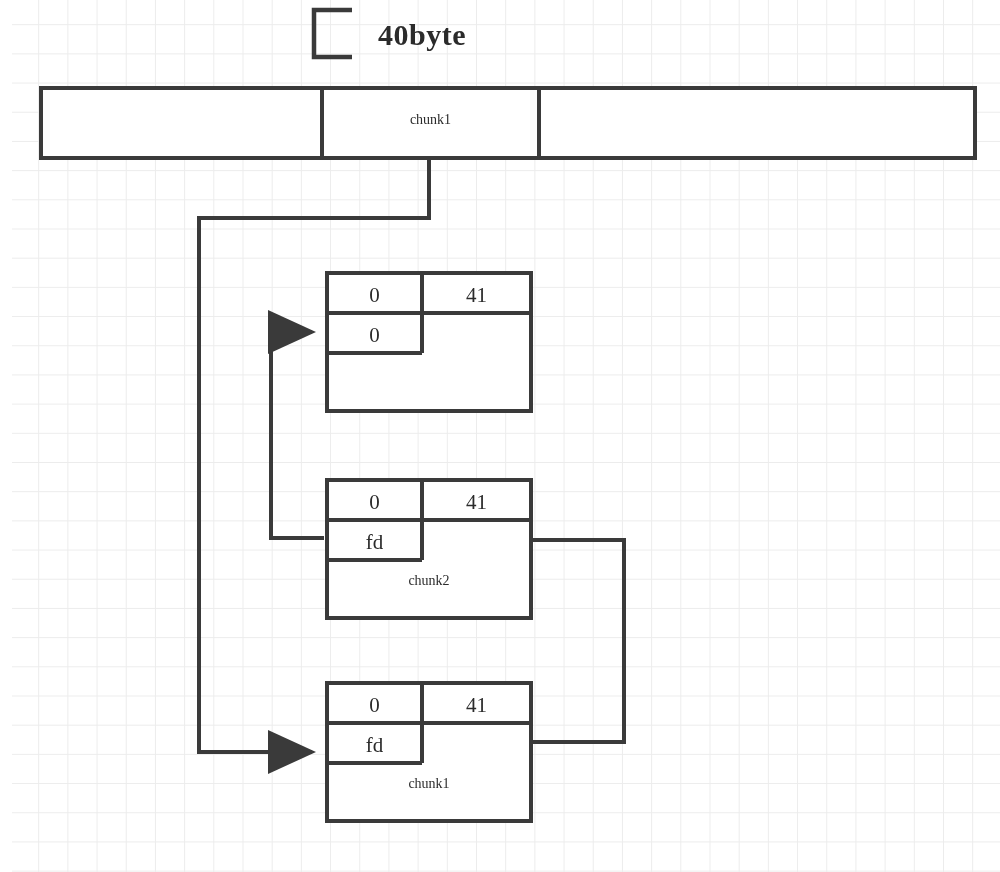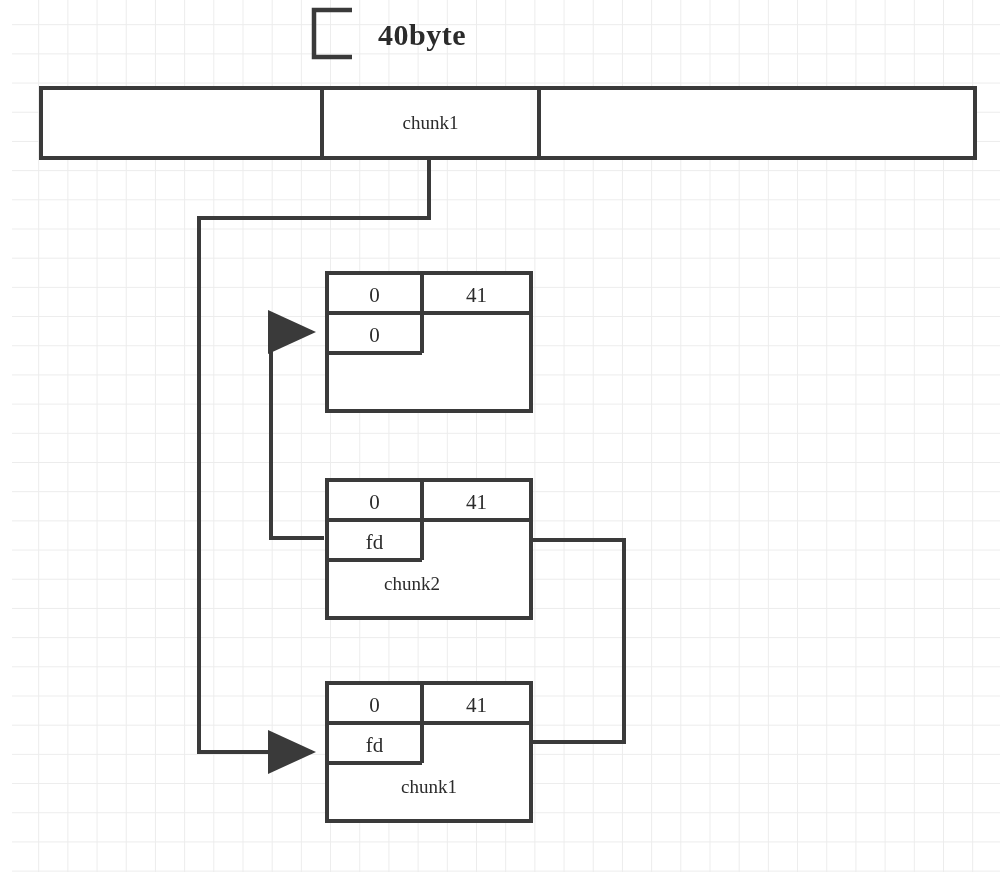--- a/index.html
+++ b/index.html
@@ -36,21 +36,21 @@
     white-space: nowrap;
     line-height: 1;
     pointer-events: none;
   }
   .lbl-title {
     font-size: 30px;
     font-weight: bold;
     letter-spacing: 0.5px;
   }
   .lbl-cell { font-size: 21px; }
-  .lbl-name { font-size: 19px; }
+  .lbl-name { font-size: 14px; }
 </style>
 </head>
 <body>
 
 <div id="canvas">
 
   <svg id="diagram" viewBox="0 0 1000 872">
     <defs>
       <marker id="arrow" viewBox="0 0 12 12" refX="11" refY="6" markerWidth="12" markerHeight="12" orient="auto-start-reverse">
         <path d="M 0 0.5 L 12 6 L 0 11.5 z" fill="#3a3a3a"></path>
@@ -96,20 +96,20 @@
 
   <div class="lbl lbl-name" style="left:310px; top:113px; width:217px;">chunk1</div>
 
   <div class="lbl lbl-cell" style="left:315px; top:285px; width:95px;">0</div>
   <div class="lbl lbl-cell" style="left:410px; top:285px; width:109px;">41</div>
   <div class="lbl lbl-cell" style="left:315px; top:325px; width:95px;">0</div>
 
   <div class="lbl lbl-cell" style="left:315px; top:492px; width:95px;">0</div>
   <div class="lbl lbl-cell" style="left:410px; top:492px; width:109px;">41</div>
   <div class="lbl lbl-cell" style="left:315px; top:532px; width:95px;">fd</div>
-  <div class="lbl lbl-name" style="left:298px; top:574px; width:204px;">chunk2</div>
+  <div class="lbl lbl-name" style="left:315px; top:574px; width:204px;">chunk2</div>
 
   <div class="lbl lbl-cell" style="left:315px; top:695px; width:95px;">0</div>
   <div class="lbl lbl-cell" style="left:410px; top:695px; width:109px;">41</div>
   <div class="lbl lbl-cell" style="left:315px; top:735px; width:95px;">fd</div>
   <div class="lbl lbl-name" style="left:315px; top:777px; width:204px;">chunk1</div>
 
 </div>
 
 </body></html>

